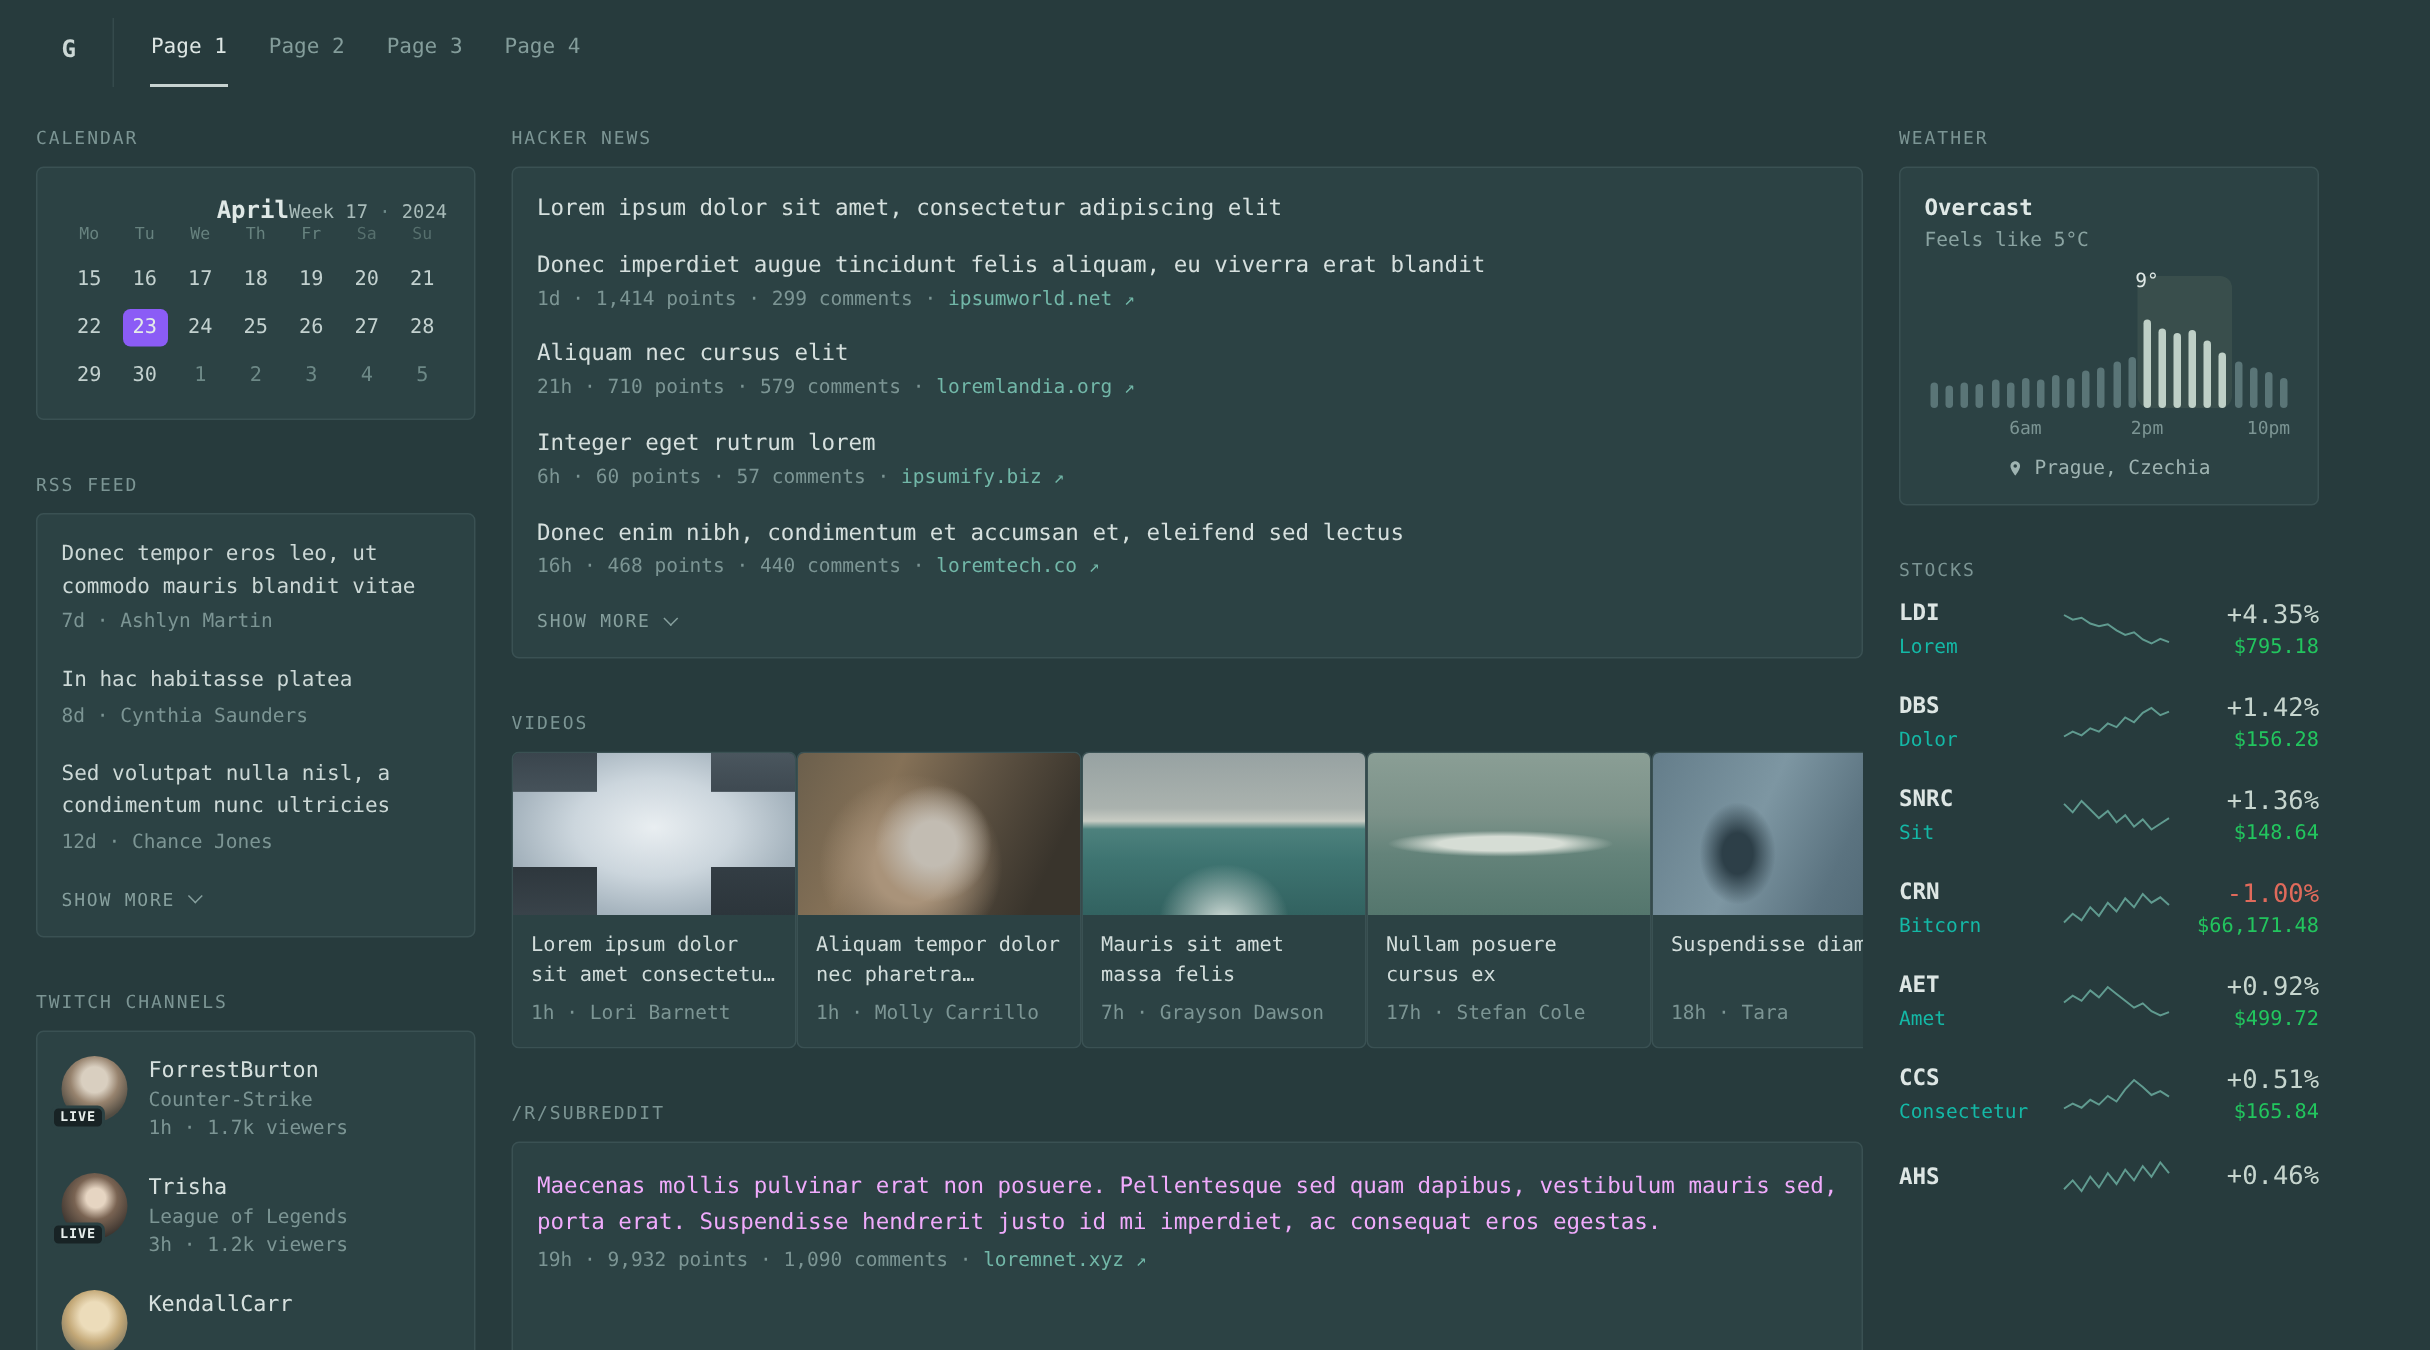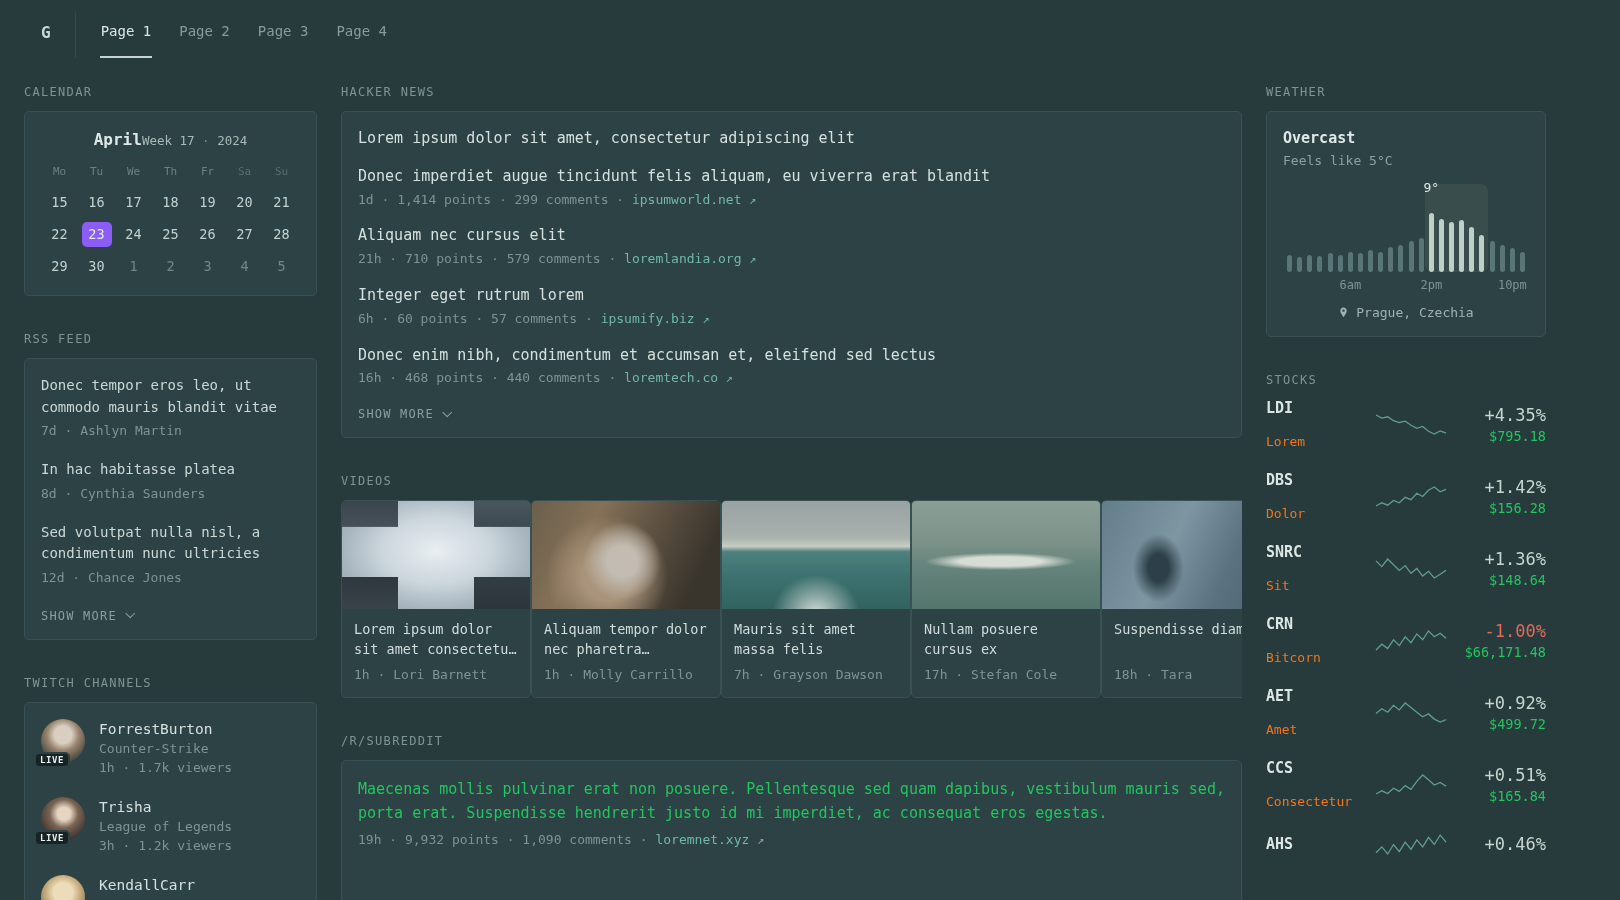--- a/index.html
+++ b/index.html
@@ -14,26 +14,26 @@
   .tabs{display:flex;gap:26px}
   .tab{display:flex;align-items:center;padding:0 1px 6px;border-bottom:2px solid transparent;color:#849d9b;font-size:14px}
   .tab.active{color:#dde6e4;border-bottom-color:#c7d3d1}
 
   .grid{display:grid;grid-template-columns:293px minmax(0,1fr) 280px;gap:24px;margin-top:27px}
   .widget{margin-bottom:36px}
   .wtitle{font-size:12px;letter-spacing:1.3px;color:#7c9594;margin-bottom:12px}
   .card{background:#2c4244;border:1px solid #3a5153;border-radius:5px;padding:16px}
 
   
-  .cal-head{display:flex;justify-content:center;align-items:baseline;padding:2px 2px 0}
+  .cal-head{display:flex;justify-content:flex-end;align-items:baseline;padding:2px 2px 0}
   .cal-month{font-size:16px;font-weight:bold;color:#dfe8e6}
   .cal-meta{font-size:12.5px;color:#a8bbb9}
   .cal-sep{color:#6e8a89}
   .cal-grid{display:grid;grid-template-columns:repeat(7,1fr);justify-items:center}
-  .cal-heads{margin-top:16px}
+  .cal-heads{}
   .cal-dh{font-size:11px;color:#67827f}
   .cal-dh.wknd{color:#566f6d}
   .cal-days{margin-top:12px;row-gap:7px}
   .cal-day{font-size:13.5px;color:#c3d1cf;min-width:30px;height:25px;line-height:25px;text-align:center;border-radius:5px}
   .cal-day.other{color:#6d8987}
   .cal-day.sel{background:#8b5cf6;color:#e4ebe9}
 
   
   .feed-item{margin-bottom:18px}
   .feed-title{display:block;font-size:14px;line-height:1.55;color:#ccd8d6}
@@ -81,21 +81,21 @@
     linear-gradient(#97a2a2 0%,#aab2ae 34%,#c8ccc4 42%,#4d817d 47%,#3e7471 66%,#326260 100%)}
   .thumb-canoe{background:
     radial-gradient(ellipse 40% 8% at 47% 56%,#d6ddd5 0 55%,rgba(214,221,213,0) 100%),
     linear-gradient(#8a9e95 0%,#7c9289 38%,#64837a 62%,#54766d 100%)}
   .thumb-fog{background:
     radial-gradient(ellipse 18% 42% at 30% 62%,#2d3f48 0 30%,rgba(45,63,72,0) 75%),
     linear-gradient(115deg,#647d8a 0%,#7d96a2 38%,#5b7380 66%,#475f6b 100%)}
 
   
   .sub-card{min-height:150px}
-  .sub-title{display:block;font-size:15px;line-height:1.6;color:#22c55e}
+  .sub-title{display:block;font-size:15px;line-height:1.6;color:#f0abfc}
   .sub-meta{margin-top:6px}
 
   
   .weather-card{text-align:left;padding:17px 16px 16px}
   .w-cond{font-size:15px;font-weight:bold;color:#dfe8e6}
   .w-feels{font-size:13px;color:#8aa3a1;margin-top:6px}
   .w-chart{position:relative;height:108px;margin-top:16px}
   .w-area{position:absolute;left:4px;right:4px;top:0;bottom:20px}
   .w-highlight{position:absolute;top:0;bottom:0;background:rgba(222,226,173,.08);border-radius:8px}
   .w-bars{position:absolute;left:0;right:0;top:14px;bottom:0;display:flex;justify-content:space-between;align-items:flex-end}
@@ -104,21 +104,21 @@
   .w-temp{position:absolute;top:-4px;transform:translateX(-50%);font-size:13px;color:#dfe8e6}
   .w-times{position:absolute;left:4px;right:4px;bottom:0;height:16px}
   .w-time{position:absolute;bottom:0;transform:translateX(-50%);font-size:12px;color:#7c9594}
   .w-loc{display:flex;align-items:center;justify-content:center;gap:7px;margin-top:13px;font-size:13px;color:#9fb4b2}
   .pin{width:11px;height:13px;flex:none}
 
   
   .stock-row{display:flex;align-items:center;margin-bottom:22px}
   .stock-left{width:98px}
   .stock-sym{font-size:15px;font-weight:bold;color:#dde6e4}
-  .stock-name{font-size:13px;color:#f97316;margin-top:17px}
+  .stock-name{font-size:13px;color:#14b8a6;margin-top:7px}
   .stock-spark{flex:1;display:flex;justify-content:center;align-items:center}
   .stock-right{min-width:88px;text-align:right}
   .stock-change{font-size:17px;color:#c6d5ce}
   .stock-change.neg{color:#e06a5b}
   .stock-price{font-size:13.5px;color:#22c55e;margin-top:3px}
 </style>
 </head>
 <body>
 
 <div class="page">

